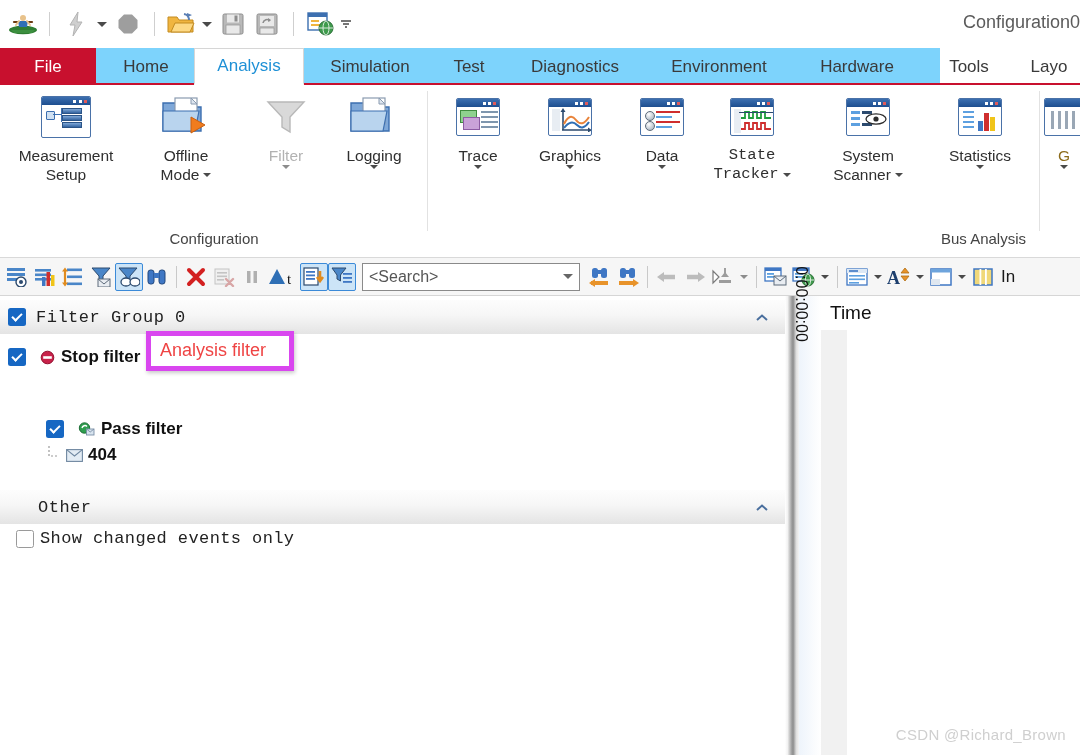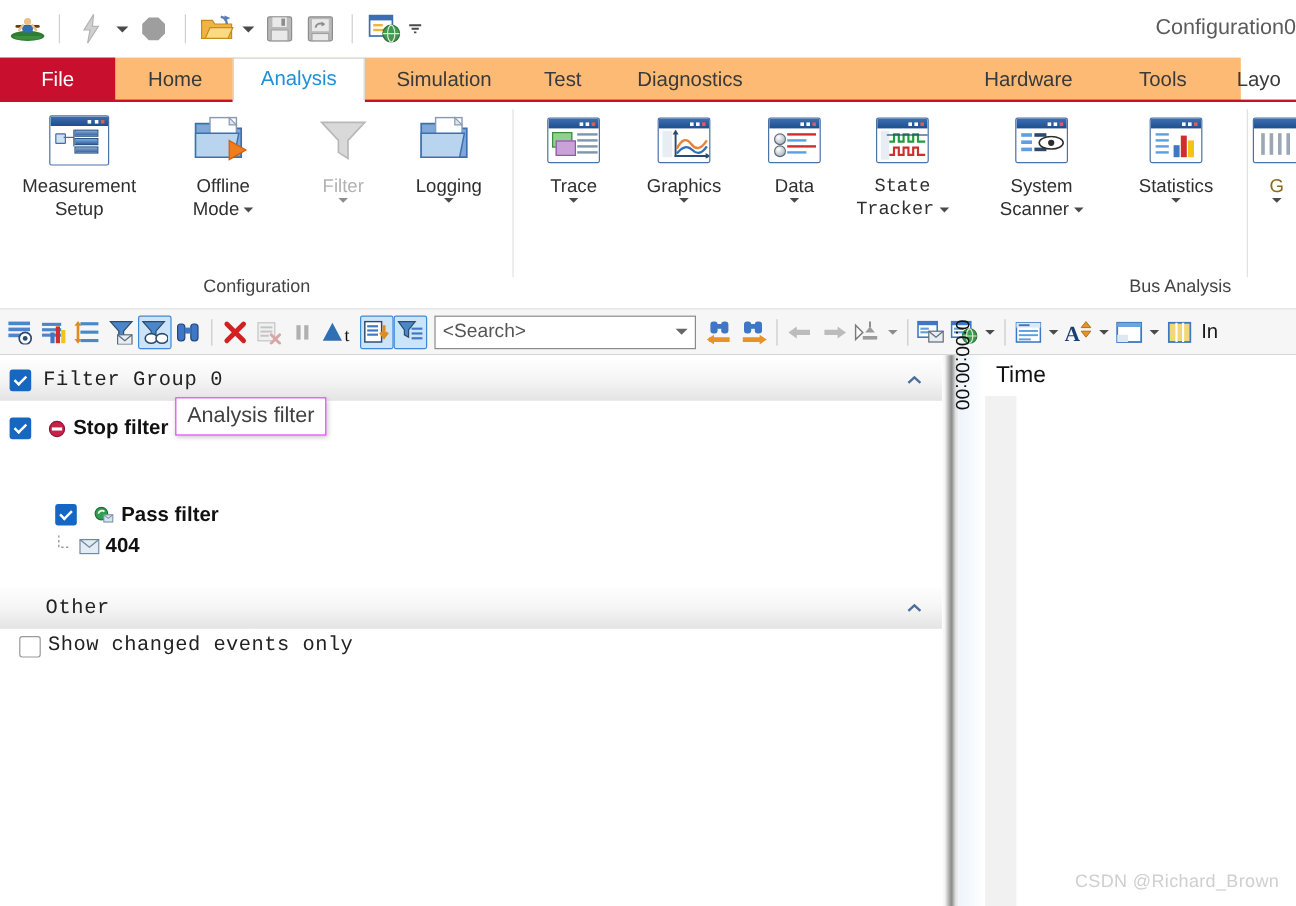--- a/index.html
+++ b/index.html
@@ -24,22 +24,22 @@
   .caret.sm{border-left-width:4px;border-right-width:4px;border-top-width:4px;}
   .caret.gray{border-top-color:#8c8c8c;}
   .app-title{
     position:absolute;right:0;top:12px;width:220px;text-align:right;
     font-size:18px;color:#5b5b5b;white-space:nowrap;overflow:hidden;
     font-family:"Liberation Sans",sans-serif;
   }
 
   
   .tabstrip{
-    position:absolute;left:0;top:48px;width:1034px;height:37px;
-    background:#fdba74;
+    position:absolute;left:0;top:48px;width:940px;height:37px;
+    background:#7dd3fc;
   }
   .tabstrip:after{
     content:"";position:absolute;left:0;bottom:0;width:1080px;height:2px;background:#c8102e;
   }
   .tab{
     position:absolute;top:0;height:37px;display:flex;align-items:center;justify-content:center;
     font-size:17px;color:#3a3a3a;padding:0 12px;box-sizing:border-box;cursor:default;
   }
   .tab.file{background:#c8102e;color:#ffffff;left:0;width:96px;font-size:17px;}
   .tab.active{color:#1e90d6;background:#ffffff;border:1px solid #d6d6d6;border-bottom:2px solid #ffffff;z-index:5;}
@@ -111,23 +111,23 @@
   }
   .child-404{position:absolute;display:flex;align-items:center;}
   .child-404 .num{font-size:17px;color:#111;font-weight:bold;margin-left:5px;}
   .showchanged{
     position:absolute;left:8px;display:flex;align-items:center;
   }
   .showchanged .lbl{font-family:"Liberation Mono",monospace;font-size:17px;color:#222;margin-left:6px;letter-spacing:.4px;}
 
   
   .tooltip{
-    position:absolute;background:#ffffff;border:1px solid #d946ef;
+    position:absolute;background:#ffffff;border:5px solid #d946ef;
     box-shadow:1px 2px 4px rgba(0,0,0,.22);
-    padding:4px 9px 5px 9px;font-size:18px;color:#404040;z-index:60;white-space:nowrap;
+    padding:4px 23px 5px 9px;font-size:18px;color:#ef4444;z-index:60;white-space:nowrap;
   }
 
   
   .splitter{
     position:absolute;left:785px;top:296px;width:14px;height:459px;
     background:linear-gradient(to right,#ffffff 0%,#f2f2f2 18%,#9e9e9e 48%,#8d8d8d 58%,#dedede 80%,#f4f4f4 100%);
   }
   .vstrip{
     position:absolute;left:799px;top:296px;width:22px;height:459px;
     background:linear-gradient(to right,#eef4fb,#ffffff);
@@ -243,20 +243,21 @@
     <div class="app-title">Configuration0</div>
   </div>
 
   <div class="tabstrip">
     <div class="tab file" style="left:0;width:96px;">File</div>
     <div class="tab" style="left:104px;width:84px;">Home</div>
     <div class="tab active" style="left:194px;width:110px;">Analysis</div>
     <div class="tab" style="left:308px;width:124px;">Simulation</div>
     <div class="tab" style="left:436px;width:66px;">Test</div>
     <div class="tab" style="left:508px;width:134px;">Diagnostics</div>
+    <div class="tab" style="left:648px;width:142px;">Environment</div>
     <div class="tab" style="left:798px;width:118px;">Hardware</div>
     <div class="tab" style="left:930px;width:78px;">Tools</div>
     <div class="tab" style="left:1018px;width:62px;">Layo</div>
   </div>
 
   <div class="ribbon">
 
     <div class="rgroup" style="left:0;width:428px;">
 
       <div class="ritem" style="left:20px;">

